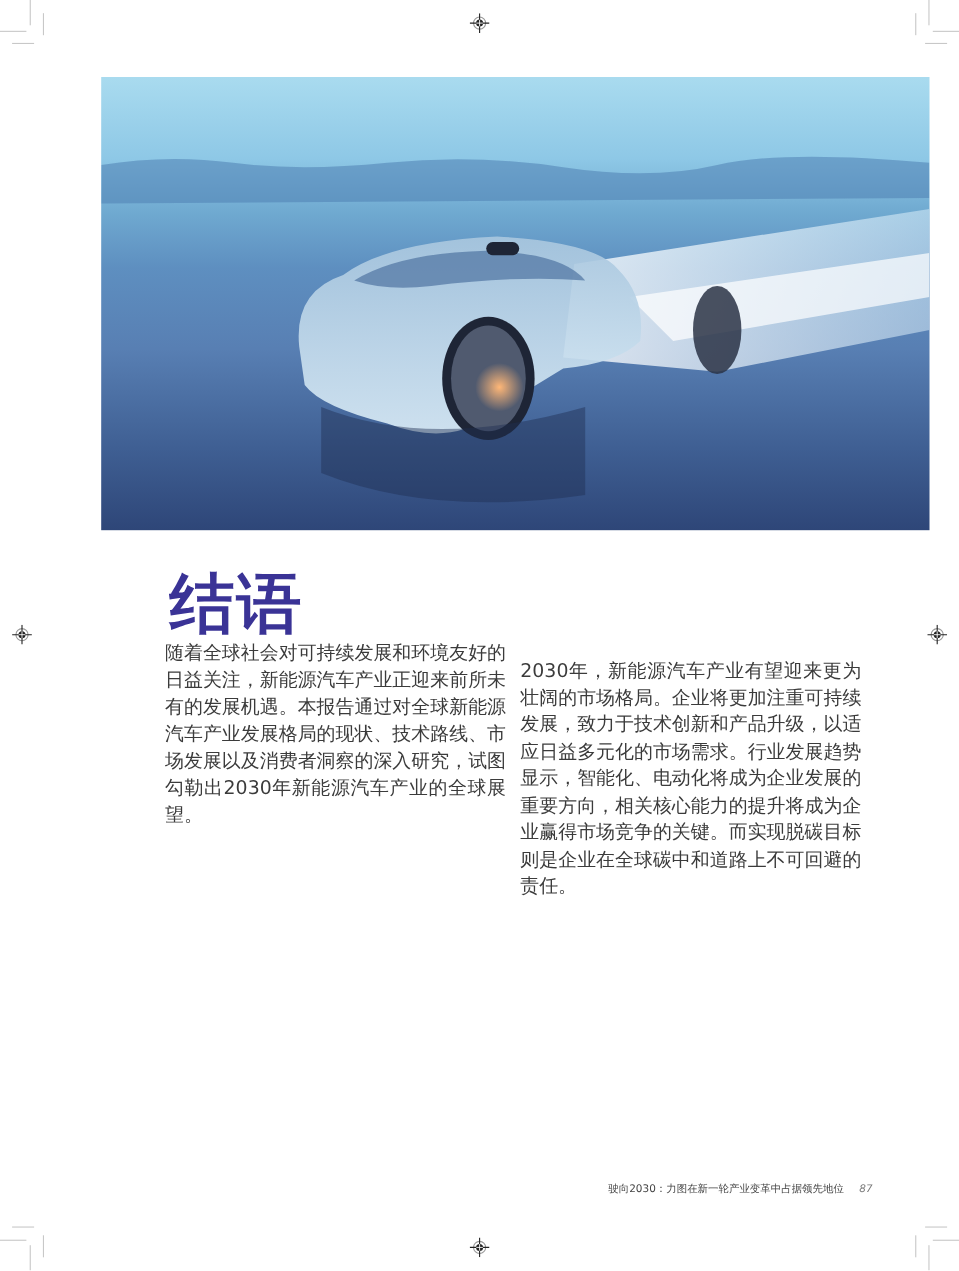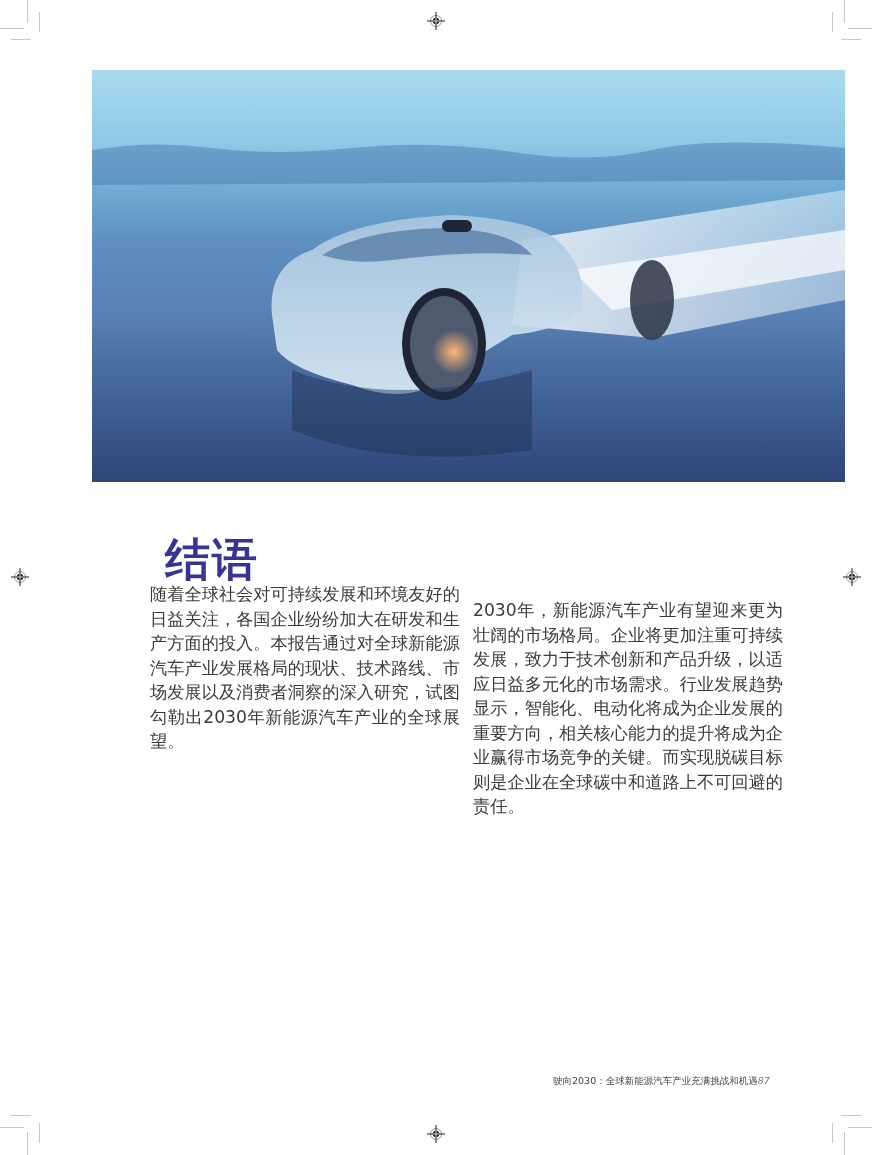--- a/index.html
+++ b/index.html
@@ -8,29 +8,29 @@
     font-family: "DejaVu Sans", sans-serif; color: #3a3a3a;
   }
   .crop { position: absolute; background: #c8c8c8; }
   .reg { position: absolute; width: 18px; height: 18px; }
   .hero {
     position: absolute; left: 92px; top: 70px; width: 753px; height: 412px; overflow: hidden;
     background: linear-gradient(180deg, #a9dbef 0%, #8ec8e6 18%, #6fa9d0 30%, #5e8fc0 42%, #587fb3 60%, #3f5f93 82%, #2e4678 100%);
   }
   .hero svg { position: absolute; left: 0; top: 0; }
   .title {
-    position: absolute; left: 150px; top: 517px; font-size: 45px; font-weight: bold; color: #3a3396;
-    letter-spacing: 2px; line-height: 56px; margin: 15px;
+    position: absolute; left: 150px; top: 517px; font-size: 59px; font-weight: bold; color: #3a3396;
+    letter-spacing: 2px; line-height: 56px; margin: 4px;
   }
   .col { position: absolute; width: 310px; font-size: 17.2px; line-height: 24.5px; color: #3b3b3b; }
   .col p { margin: 0 0 8px 0; text-align: justify; }
   .col-left { left: 150px; top: 582px; }
   .col-right { left: 473px; top: 582px; margin-top: 16px; }
   .footer { position: absolute; top: 1075px; left: 553px; font-size: 9.5px; color: #444; }
-  .footer .pg { margin-left: 0; color: #777; font-style: italic; }
+  .footer .pg { margin-left: 14px; color: #777; font-style: italic; }
 </style>
 </head>
 <body>
 
 <div class="crop" style="left:27px;top:0;width:1px;height:23px"></div>
 <div class="crop" style="left:39px;top:12px;width:1px;height:20px"></div>
 <div class="crop" style="left:0;top:28px;width:24px;height:1px"></div>
 <div class="crop" style="left:11px;top:39px;width:20px;height:1px"></div>
 <div class="crop" style="left:844px;top:0;width:1px;height:23px"></div>
 <div class="crop" style="left:832px;top:12px;width:1px;height:20px"></div>
@@ -110,22 +110,22 @@
 
     <rect x="350" y="150" width="30" height="12" rx="6" fill="#1e2536"></rect>
 
     <path d="M200 300 Q300 340 440 300 L440 380 Q300 400 200 360 Z" fill="#1f2f52" opacity="0.45"></path>
   </svg>
 </div>
 
 <h1 class="title">结语</h1>
 
 <div class="col col-left">
-  <p>随着全球社会对可持续发展和环境友好的日益关注，各国企业纷纷加大在研发和生产方面的投入。本报告通过对全球新能源汽车产业发展格局的现状、技术路线、市场发展以及消费者洞察的深入研究，试图勾勒出2030年新能源汽车产业的全球展望。</p>
+  <p>随着全球社会对可持续发展和环境友好的日益关注，新能源汽车产业正迎来前所未有的发展机遇。本报告通过对全球新能源汽车产业发展格局的现状、技术路线、市场发展以及消费者洞察的深入研究，试图勾勒出2030年新能源汽车产业的全球展望。</p>
 </div>
 
 <div class="col col-right">
   <p>2030年，新能源汽车产业有望迎来更为壮阔的市场格局。企业将更加注重可持续发展，致力于技术创新和产品升级，以适应日益多元化的市场需求。行业发展趋势显示，智能化、电动化将成为企业发展的重要方向，相关核心能力的提升将成为企业赢得市场竞争的关键。而实现脱碳目标则是企业在全球碳中和道路上不可回避的责任。</p>
 </div>
 
 <div class="footer">
-  <span>驶向2030：全球新能源汽车产业充满挑战和机遇</span><span class="pg">87</span>
+  <span>驶向2030：力图在新一轮产业变革中占据领先地位</span><span class="pg">87</span>
 </div>
 
 </body></html>

